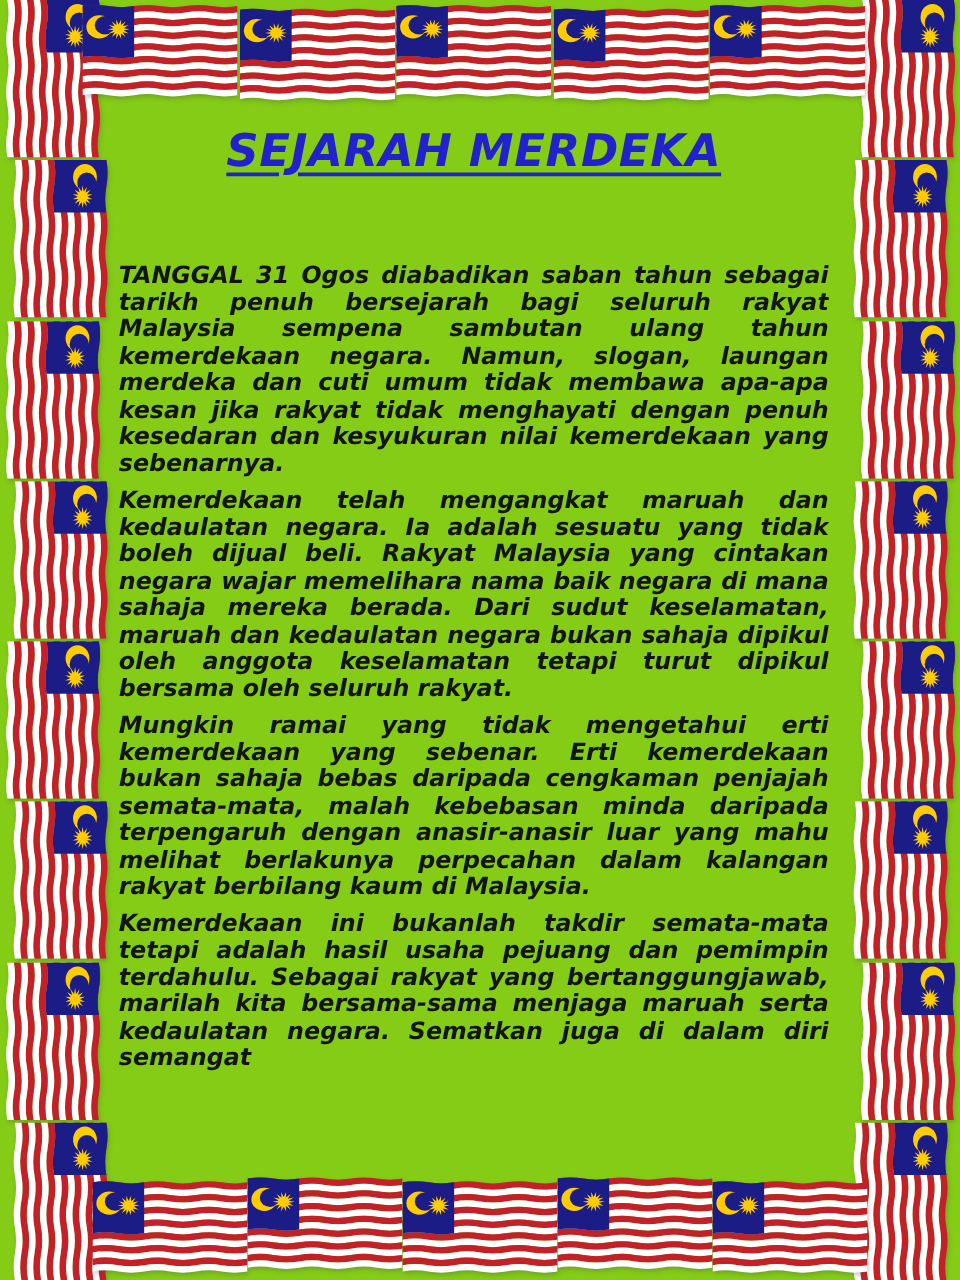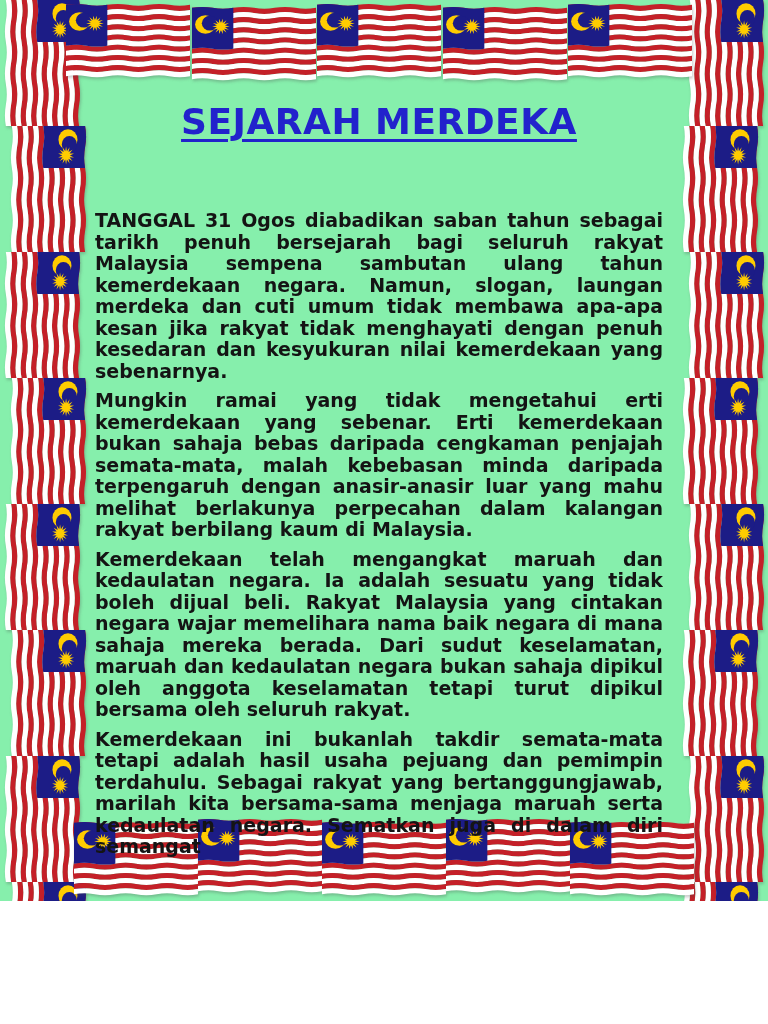--- a/index.html
+++ b/index.html
@@ -6,25 +6,26 @@
     --title-blue:#2222CC;
     --text-color:#141414;
     --flag-red:#C42028;
     --flag-blue:#1C1C86;
     --flag-yellow:#FFCC00;
     --flag-white:#FFFFFF;
   }
   html,body{margin:0;padding:0;background:#ffffff;}
   .page{
     position:relative;
-    width:768px;height:901px;
+    width:768px;height:1024px;
     margin:0 auto;
-    background:#86efac;
+    background:#84cc16;
     overflow:hidden;
     font-family:"DejaVu Sans","Liberation Sans",sans-serif;
+    font-style:italic;
   }
   
   .flag{filter:drop-shadow(1px 2px 1.5px rgba(70,70,70,.30));flex:0 0 auto;}
   .flag.h{width:124px;height:76px;}
   .flag.v{width:78px;height:126px;}
   .border-top{position:absolute;top:3px;left:66px;right:76px;display:flex;justify-content:space-between;z-index:2;}
   .border-bottom{position:absolute;bottom:4px;left:74px;right:74px;display:flex;justify-content:space-between;z-index:2;}
   .border-left{position:absolute;left:3px;top:0;bottom:0;display:flex;flex-direction:column;justify-content:space-between;z-index:1;}
   .border-right{position:absolute;right:3px;top:0;bottom:0;display:flex;flex-direction:column;justify-content:space-between;z-index:1;}
   .border-left .flag.v:nth-child(even){transform:translateX(6px);}
@@ -182,19 +183,19 @@
       </svg>
       <svg viewBox="0 0 120 82" preserveAspectRatio="none" class="flag h">
         <use href="#flag-core" xlink:href="#flag-core"></use>
       </svg>
     </div>
 
   <div class="content">
     <h1 class="title">SEJARAH MERDEKA</h1>
     <div class="body-text">
       <p>TANGGAL 31 Ogos diabadikan saban tahun sebagai tarikh penuh bersejarah bagi seluruh rakyat Malaysia sempena sambutan ulang tahun kemerdekaan negara. Namun, slogan, laungan merdeka dan cuti umum tidak membawa apa-apa kesan jika rakyat tidak menghayati dengan penuh kesedaran dan kesyukuran nilai kemerdekaan yang sebenarnya.</p>
+      <p>Kemerdekaan telah mengangkat maruah dan kedaulatan negara. Ia adalah sesuatu yang tidak boleh dijual beli. Rakyat Malaysia yang cintakan negara wajar memelihara nama baik negara di mana sahaja mereka berada. Dari sudut keselamatan, maruah dan kedaulatan negara bukan sahaja dipikul oleh anggota keselamatan tetapi turut dipikul bersama oleh seluruh rakyat.</p>
       <p>Mungkin ramai yang tidak mengetahui erti kemerdekaan yang sebenar. Erti kemerdekaan bukan sahaja bebas daripada cengkaman penjajah semata-mata, malah kebebasan minda daripada terpengaruh dengan anasir-anasir luar yang mahu melihat berlakunya perpecahan dalam kalangan rakyat berbilang kaum di Malaysia.</p>
-      <p>Kemerdekaan telah mengangkat maruah dan kedaulatan negara. Ia adalah sesuatu yang tidak boleh dijual beli. Rakyat Malaysia yang cintakan negara wajar memelihara nama baik negara di mana sahaja mereka berada. Dari sudut keselamatan, maruah dan kedaulatan negara bukan sahaja dipikul oleh anggota keselamatan tetapi turut dipikul bersama oleh seluruh rakyat.</p>
       <p>Kemerdekaan ini bukanlah takdir semata-mata tetapi adalah hasil usaha pejuang dan pemimpin terdahulu. Sebagai rakyat yang bertanggungjawab, marilah kita bersama-sama menjaga maruah serta kedaulatan negara. Sematkan juga di dalam diri semangat</p>
     </div>
   </div>
 
 </div>
 
 </body></html>

